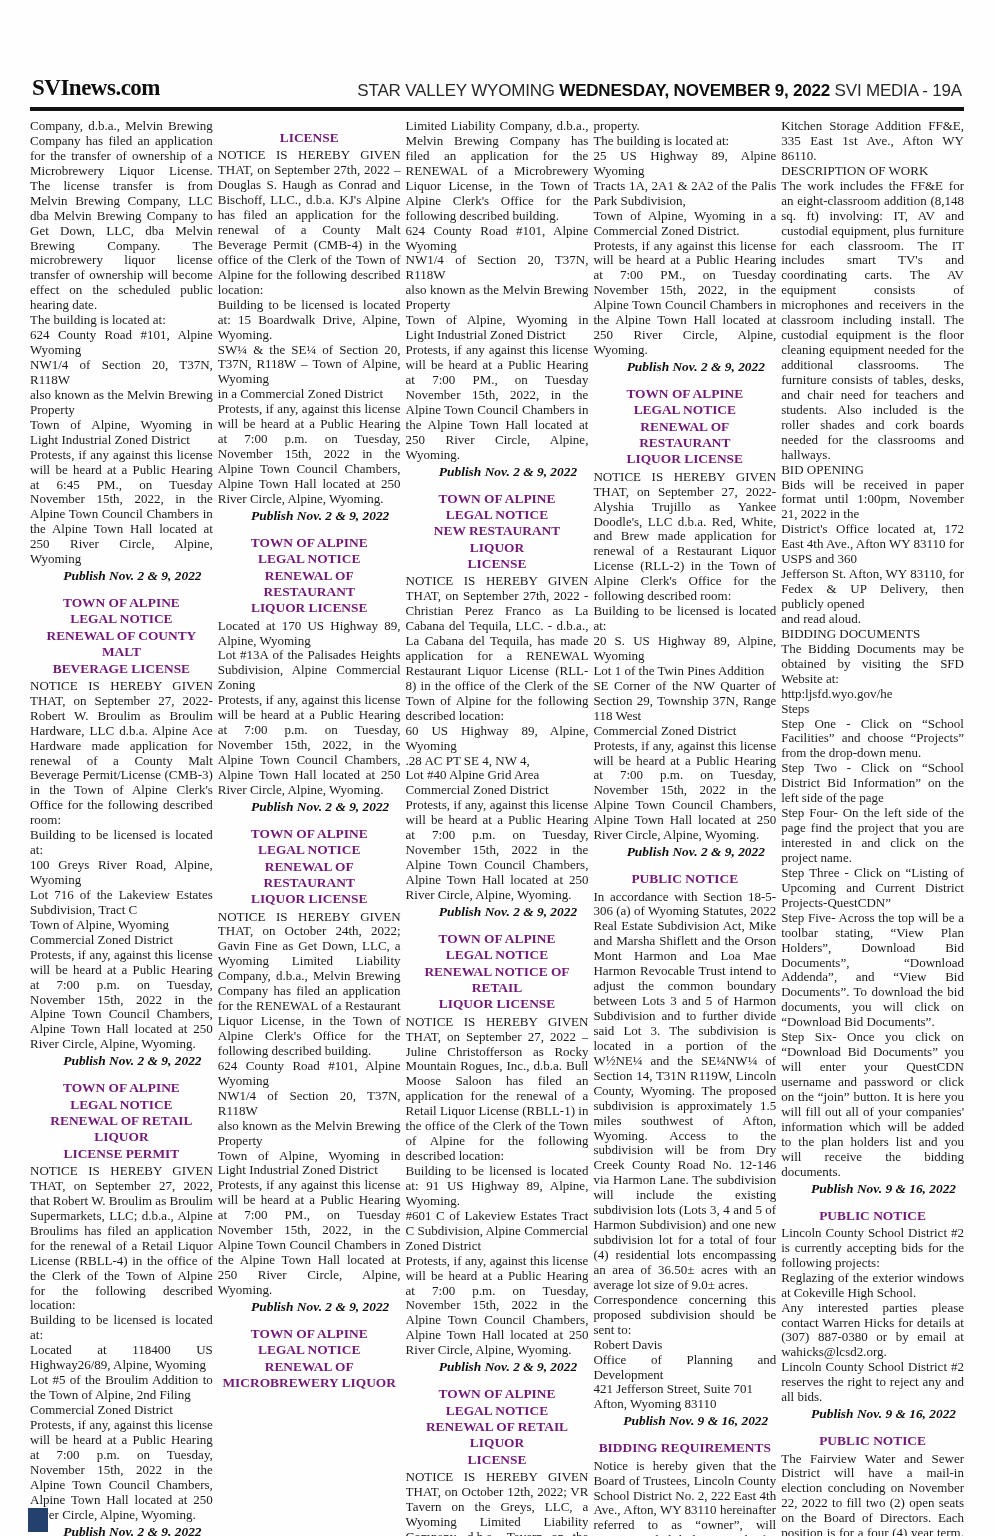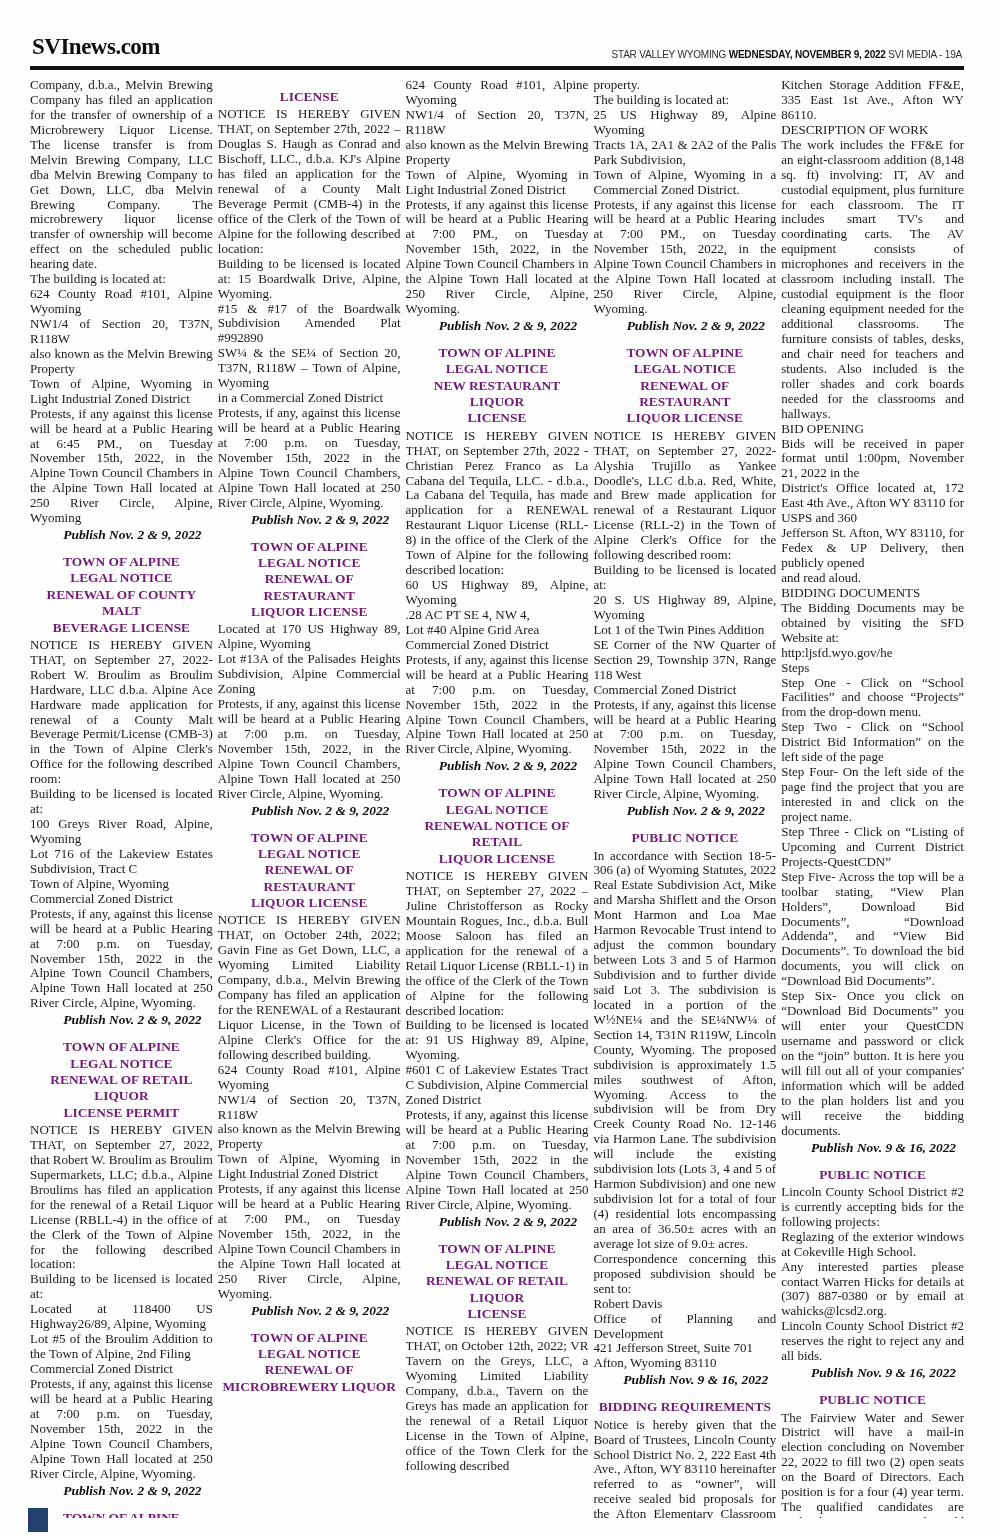--- a/index.html
+++ b/index.html
@@ -13,31 +13,32 @@
     font-family: "Liberation Serif", serif;
     color: #161616;
     overflow: hidden;
     padding: 26px 30px 0 30px;
   }
   .masthead {
     display: flex;
     justify-content: space-between;
     align-items: flex-end;
     padding: 8px 2px 6px 2px;
+    margin-top: 41px;
   }
   .site-name {
     font-family: "Liberation Serif", serif;
     font-weight: bold;
     font-size: 23px;
     letter-spacing: -0.5px;
     color: #0e0e0e;
   }
   .masthead-right {
     font-family: "Liberation Sans", sans-serif;
-    font-size: 10px;
+    font-size: 17px;
     letter-spacing: -0.2px;
     color: #2a2a2a;
     white-space: nowrap;
   }
   .masthead-right .strong { font-weight: bold; color: #0e0e0e; }
   .rule {
     height: 4px;
     background: #121212;
     margin-bottom: 8px;
   }
@@ -140,21 +141,20 @@
           <div>TOWN OF ALPINE</div>
         </div>
       </div>
       <div class="col">
         <div class="notice-heading">
           <div>LICENSE</div>
         </div>
         <div class="body-block">
           <p>NOTICE IS HEREBY GIVEN THAT, on September 27th, 2022 – Douglas S. Haugh as Conrad and Bischoff, LLC., d.b.a. KJ's Alpine has filed an application for the renewal of a County Malt Beverage Permit (CMB-4) in the office of the Clerk of the Town of Alpine for the following described location:</p>
           <p>Building to be licensed is located at:  15 Boardwalk Drive, Alpine, Wyoming.</p>
-          <p>#15 &amp; #17 of the Boardwalk Subdivision Amended Plat #992890</p>
           <p>SW¼ &amp; the SE¼ of Section 20, T37N, R118W – Town of Alpine, Wyoming</p>
           <p>in a Commercial Zoned District</p>
           <p>Protests, if any, against this license will be heard at a Public Hearing at 7:00 p.m. on Tuesday, November 15th, 2022 in the Alpine Town Council Chambers, Alpine Town Hall located at 250 River Circle, Alpine, Wyoming.</p>
         </div>
         <div class="publish">Publish Nov. 2 &amp; 9, 2022</div>
         <div class="notice-heading">
           <div>TOWN OF ALPINE</div>
           <div>LEGAL NOTICE</div>
           <div>RENEWAL OF RESTAURANT</div>
           <div>LIQUOR LICENSE</div>
@@ -182,20 +182,21 @@
         <div class="publish">Publish Nov. 2 &amp; 9, 2022</div>
         <div class="notice-heading">
           <div>TOWN OF ALPINE</div>
           <div>LEGAL NOTICE</div>
           <div>RENEWAL OF</div>
           <div>MICROBREWERY LIQUOR</div>
         </div>
       </div>
       <div class="col">
         <div class="body-block">
+          <p>Limited Liability Company, d.b.a., Melvin Brewing Company has filed an application for the RENEWAL of a Microbrewery Liquor License, in the Town of Alpine Clerk's Office for the following described building.</p>
           <p>624 County Road #101, Alpine Wyoming</p>
           <p>NW1/4 of Section 20, T37N, R118W</p>
           <p>also known as the Melvin Brewing Property</p>
           <p> Town of Alpine, Wyoming in Light Industrial Zoned District</p>
           <p>Protests, if any against this license will be heard at a Public Hearing at 7:00 PM., on Tuesday November 15th, 2022, in the Alpine Town Council Chambers in the Alpine Town Hall located at 250 River Circle, Alpine, Wyoming.</p>
         </div>
         <div class="publish">Publish Nov. 2 &amp; 9, 2022</div>
         <div class="notice-heading">
           <div>TOWN OF ALPINE</div>
           <div>LEGAL NOTICE</div>

